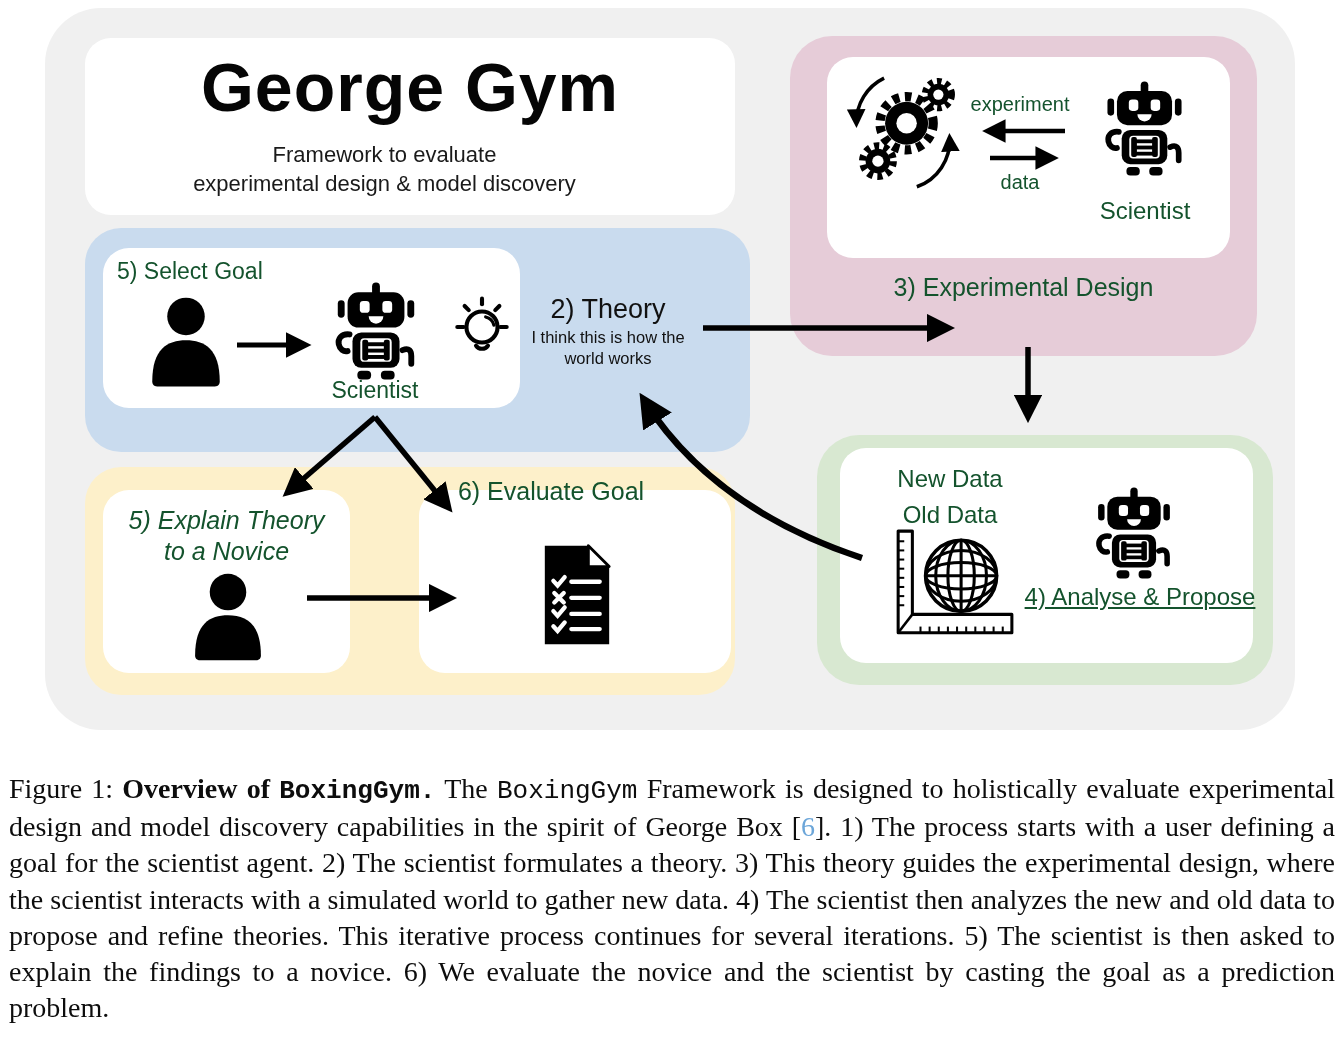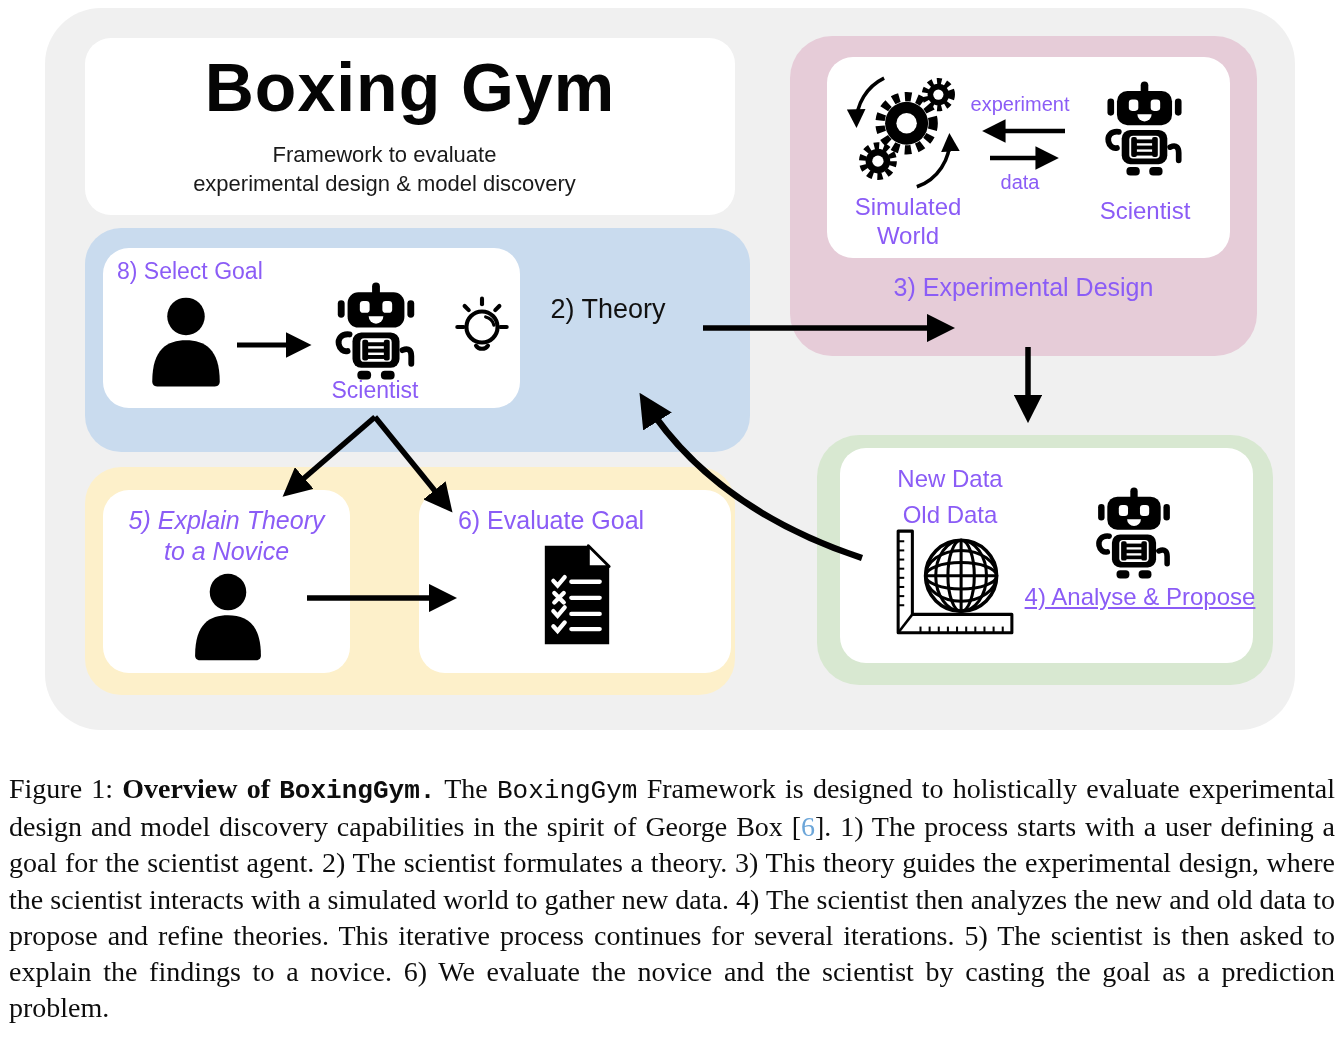--- a/index.html
+++ b/index.html
@@ -10,21 +10,21 @@
   .panel{position:absolute;border-radius:36px;}
   .panel-blue{left:85px;top:228px;width:665px;height:224px;background:#c9dbee;}
   .panel-pink{left:790px;top:36px;width:467px;height:320px;background:#e6ccd8;border-radius:42px;}
   .panel-green{left:817px;top:435px;width:456px;height:250px;background:#d8e8d1;border-radius:42px;}
   .panel-yellow{left:85px;top:467px;width:650px;height:228px;background:#fdf0ca;}
   .card{position:absolute;background:#ffffff;border-radius:26px;}
   .title-card{left:85px;top:38px;width:650px;height:177px;}
   .fig-title{left:85px;top:48px;width:650px;text-align:center;font-size:68px;line-height:78px;
              font-weight:800;letter-spacing:1px;color:#050505;}
   .fig-subtitle{left:85px;top:140px;width:599px;text-align:center;font-size:22px;line-height:29px;color:#1a1a1a;}
-  .lbl{position:absolute;text-align:center;color:#8b5cf6;}
+  .lbl{position:absolute;text-align:center;color:#14532d;}
   .lbl-left{text-align:left;}
   .s24{font-size:24px;line-height:30px;}
   .s23{font-size:23px;line-height:28px;}
   .s25{font-size:25px;line-height:31px;}
   .s20{font-size:20px;line-height:24px;}
   .theory-t{font-size:27px;line-height:31px;}
   .theory-q{font-size:16.5px;line-height:21px;margin-top:2px;}
   svg.icon{position:absolute;}
   .caption{position:absolute;left:9px;top:745px;width:1326px;
            font-family:"Liberation Serif",serif;font-size:28px;line-height:36.2px;
@@ -66,33 +66,33 @@
       <g id="person">
         <circle cx="32" cy="16" r="15" fill="#000"></circle>
         <path d="M5 68 C5 42 17 35 32 35 C47 35 59 42 59 68 C59 71 57 72 54 72 L10 72 C7 72 5 71 5 68 Z" fill="#000"></path>
       </g>
     </defs>
   </svg>
 
   <div class="abs canvas"></div>
 
   <div class="card title-card"></div>
-  <div class="abs fig-title">Boxing Gym</div>
+  <div class="abs fig-title">George Gym</div>
   <div class="abs fig-subtitle">
     <span style="display:block">Framework to evaluate</span>
     <span style="display:block">experimental design &amp; model discovery</span>
   </div>
 
   <div class="panel panel-blue"></div>
   <div class="panel panel-pink"></div>
   <div class="panel panel-green"></div>
   <div class="panel panel-yellow"></div>
 
   <div class="card" style="left:103px;top:248px;width:417px;height:160px;"></div>
-  <div class="lbl lbl-left s23" style="left:117px;top:257px;width:250px;">8) Select Goal</div>
+  <div class="lbl lbl-left s23" style="left:117px;top:257px;width:250px;">5) Select Goal</div>
   <svg class="icon" style="left:146px;top:296px;" width="80" height="92" viewBox="0 0 64 73">
       <use href="#person"></use>
     </svg>
   <svg class="icon" style="left:327px;top:281px;" width="98" height="100" viewBox="0 0 100 101">
       <use href="#robot"></use>
     </svg>
   <svg class="icon" style="left:450px;top:294px;" width="64" height="66" viewBox="0 0 70 72">
     <g stroke="#000" stroke-linecap="round" fill="none">
       <circle cx="35" cy="36" r="17" stroke-width="4.5"></circle>
       <path d="M39 25 a12 12 0 0 1 9 9" stroke-width="3.5"></path>
@@ -101,20 +101,24 @@
       <line x1="16" y1="13" x2="20.5" y2="17.5" stroke-width="4.5"></line>
       <line x1="54" y1="13" x2="49.5" y2="17.5" stroke-width="4.5"></line>
       <line x1="8" y1="36" x2="15" y2="36" stroke-width="4.5"></line>
       <line x1="62" y1="36" x2="55" y2="36" stroke-width="4.5"></line>
     </g>
   </svg>
   <div class="lbl s23" style="left:315px;top:376px;width:120px;">Scientist</div>
 
   <div class="abs" style="left:513px;top:294px;width:190px;text-align:center;">
     <div class="theory-t">2) Theory</div>
+    <div class="theory-q">
+      <span style="display:block">I think this is how the</span>
+      <span style="display:block">world works</span>
+    </div>
   </div>
 
   <div class="card" style="left:827px;top:57px;width:403px;height:201px;"></div>
   <svg class="icon" style="left:843px;top:70px;" width="118" height="128" viewBox="0 0 115 125">
     <g>
       <circle cx="62" cy="52" r="26" fill="none" stroke="#000" stroke-width="9" stroke-dasharray="6.5 5.5"></circle>
       <circle cx="62" cy="52" r="21" fill="#000"></circle>
       <circle cx="62" cy="52" r="10" fill="#fff"></circle>
       <circle cx="34" cy="89" r="15" fill="none" stroke="#000" stroke-width="7" stroke-dasharray="5 4.5"></circle>
       <circle cx="34" cy="89" r="12" fill="#000"></circle>
@@ -124,24 +128,20 @@
       <circle cx="93" cy="24" r="5" fill="#fff"></circle>
       <path d="M40 8 A48 48 0 0 0 13 52" fill="none" stroke="#000" stroke-width="3.5" marker-end="url(#ah)"></path>
       <path d="M72 114 A48 48 0 0 0 104 66" fill="none" stroke="#000" stroke-width="3.5" marker-end="url(#ah)"></path>
     </g>
   </svg>
   <div class="lbl s20" style="left:960px;top:92px;width:120px;">experiment</div>
   <div class="lbl s20" style="left:985px;top:170px;width:70px;">data</div>
   <svg class="icon" style="left:1097px;top:80px;" width="95" height="97" viewBox="0 0 100 101">
       <use href="#robot"></use>
     </svg>
-  <div class="lbl s24" style="left:843px;top:192px;width:130px;line-height:29px;">
-    <span style="display:block">Simulated</span>
-    <span style="display:block">World</span>
-  </div>
   <div class="lbl s24" style="left:1085px;top:196px;width:120px;">Scientist</div>
   <div class="lbl s25" style="left:790px;top:272px;width:467px;">3) Experimental Design</div>
 
   <div class="card" style="left:840px;top:448px;width:413px;height:215px;"></div>
   <div class="lbl s24" style="left:875px;top:464px;width:150px;">New Data</div>
   <div class="lbl s24" style="left:875px;top:500px;width:150px;">Old Data</div>
   <svg class="icon" style="left:888px;top:527px;" width="132" height="124" viewBox="0 0 130 122">
     <g>
       <path d="M10 4 H24 V86 H122 V104 H10 Z" fill="#fff" stroke="#000" stroke-width="3" stroke-linejoin="round"></path>
       <line x1="10" y1="104" x2="24" y2="86" stroke="#000" stroke-width="2.5"></line>
@@ -186,21 +186,21 @@
   <div class="card" style="left:103px;top:490px;width:247px;height:183px;"></div>
   <div class="lbl s25" style="left:103px;top:505px;width:247px;font-style:italic;">
     <span style="display:block">5) Explain Theory</span>
     <span style="display:block">to a Novice</span>
   </div>
   <svg class="icon" style="left:189px;top:572px;" width="78" height="90" viewBox="0 0 64 73">
       <use href="#person"></use>
     </svg>
 
   <div class="card" style="left:419px;top:490px;width:312px;height:183px;"></div>
-  <div class="lbl s25" style="left:419px;top:505px;width:264px;">6) Evaluate Goal</div>
+  <div class="lbl s25" style="left:419px;top:476px;width:264px;">6) Evaluate Goal</div>
   <svg class="icon" style="left:539px;top:542px;" width="76" height="106" viewBox="0 0 80 112">
     <path d="M6 4 H52 L74 26 V108 H6 Z" fill="#000"></path>
     <path d="M52 4 L74 26 H52 Z" fill="#fff" stroke="#000" stroke-width="3" stroke-linejoin="round"></path>
     <g stroke="#fff" stroke-width="4.5" stroke-linecap="round" fill="none">
       <path d="M15 41 l4.5 5 l7.5 -9"></path>
       <path d="M16 54 l10 10 M26 54 l-10 10"></path>
       <path d="M15 73 l4.5 5 l7.5 -9"></path>
       <path d="M15 89 l4.5 5 l7.5 -9"></path>
       <line x1="34" y1="42" x2="64" y2="42"></line>
       <line x1="34" y1="59" x2="64" y2="59"></line>

